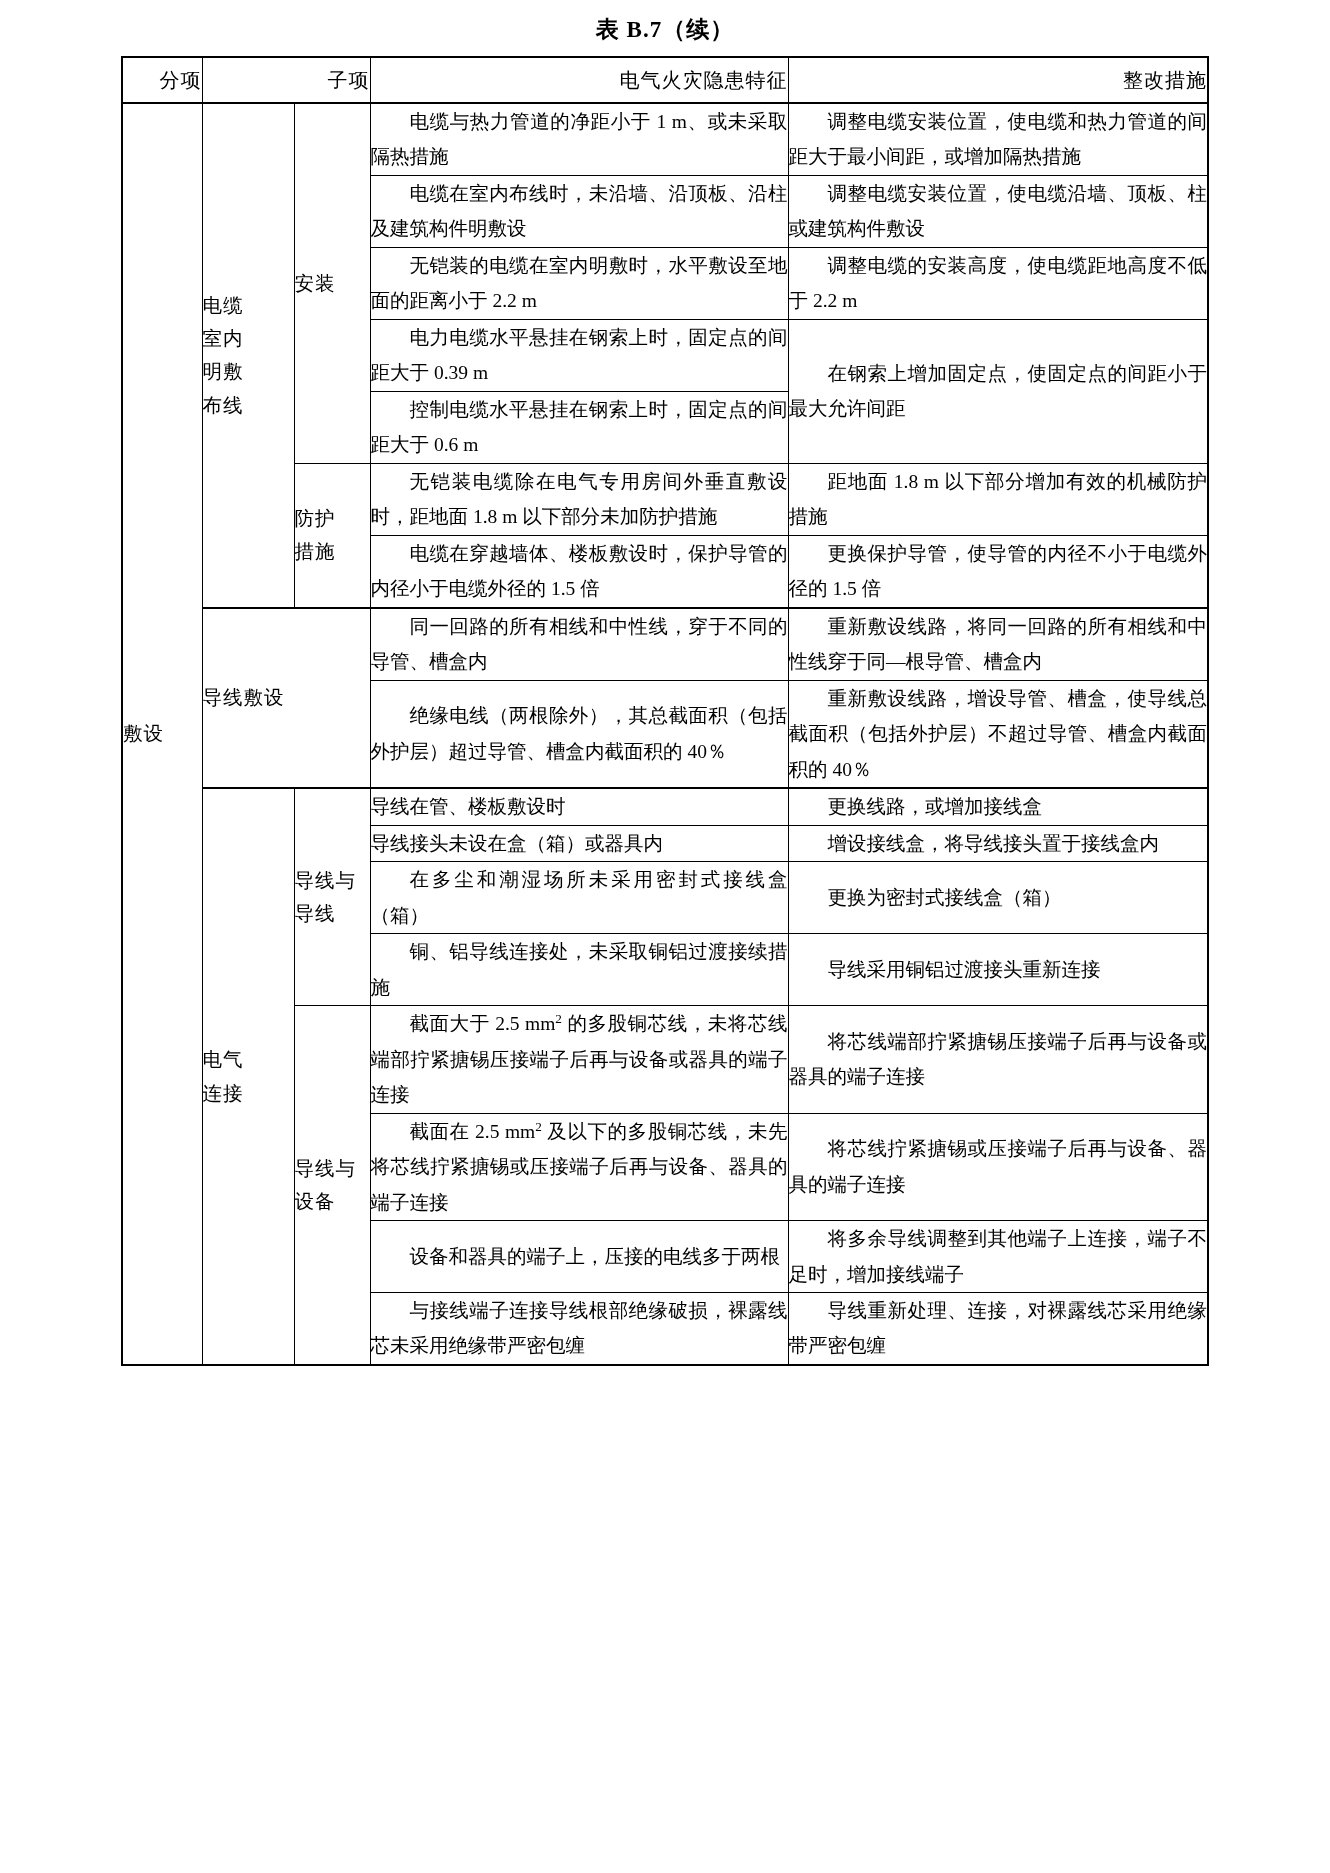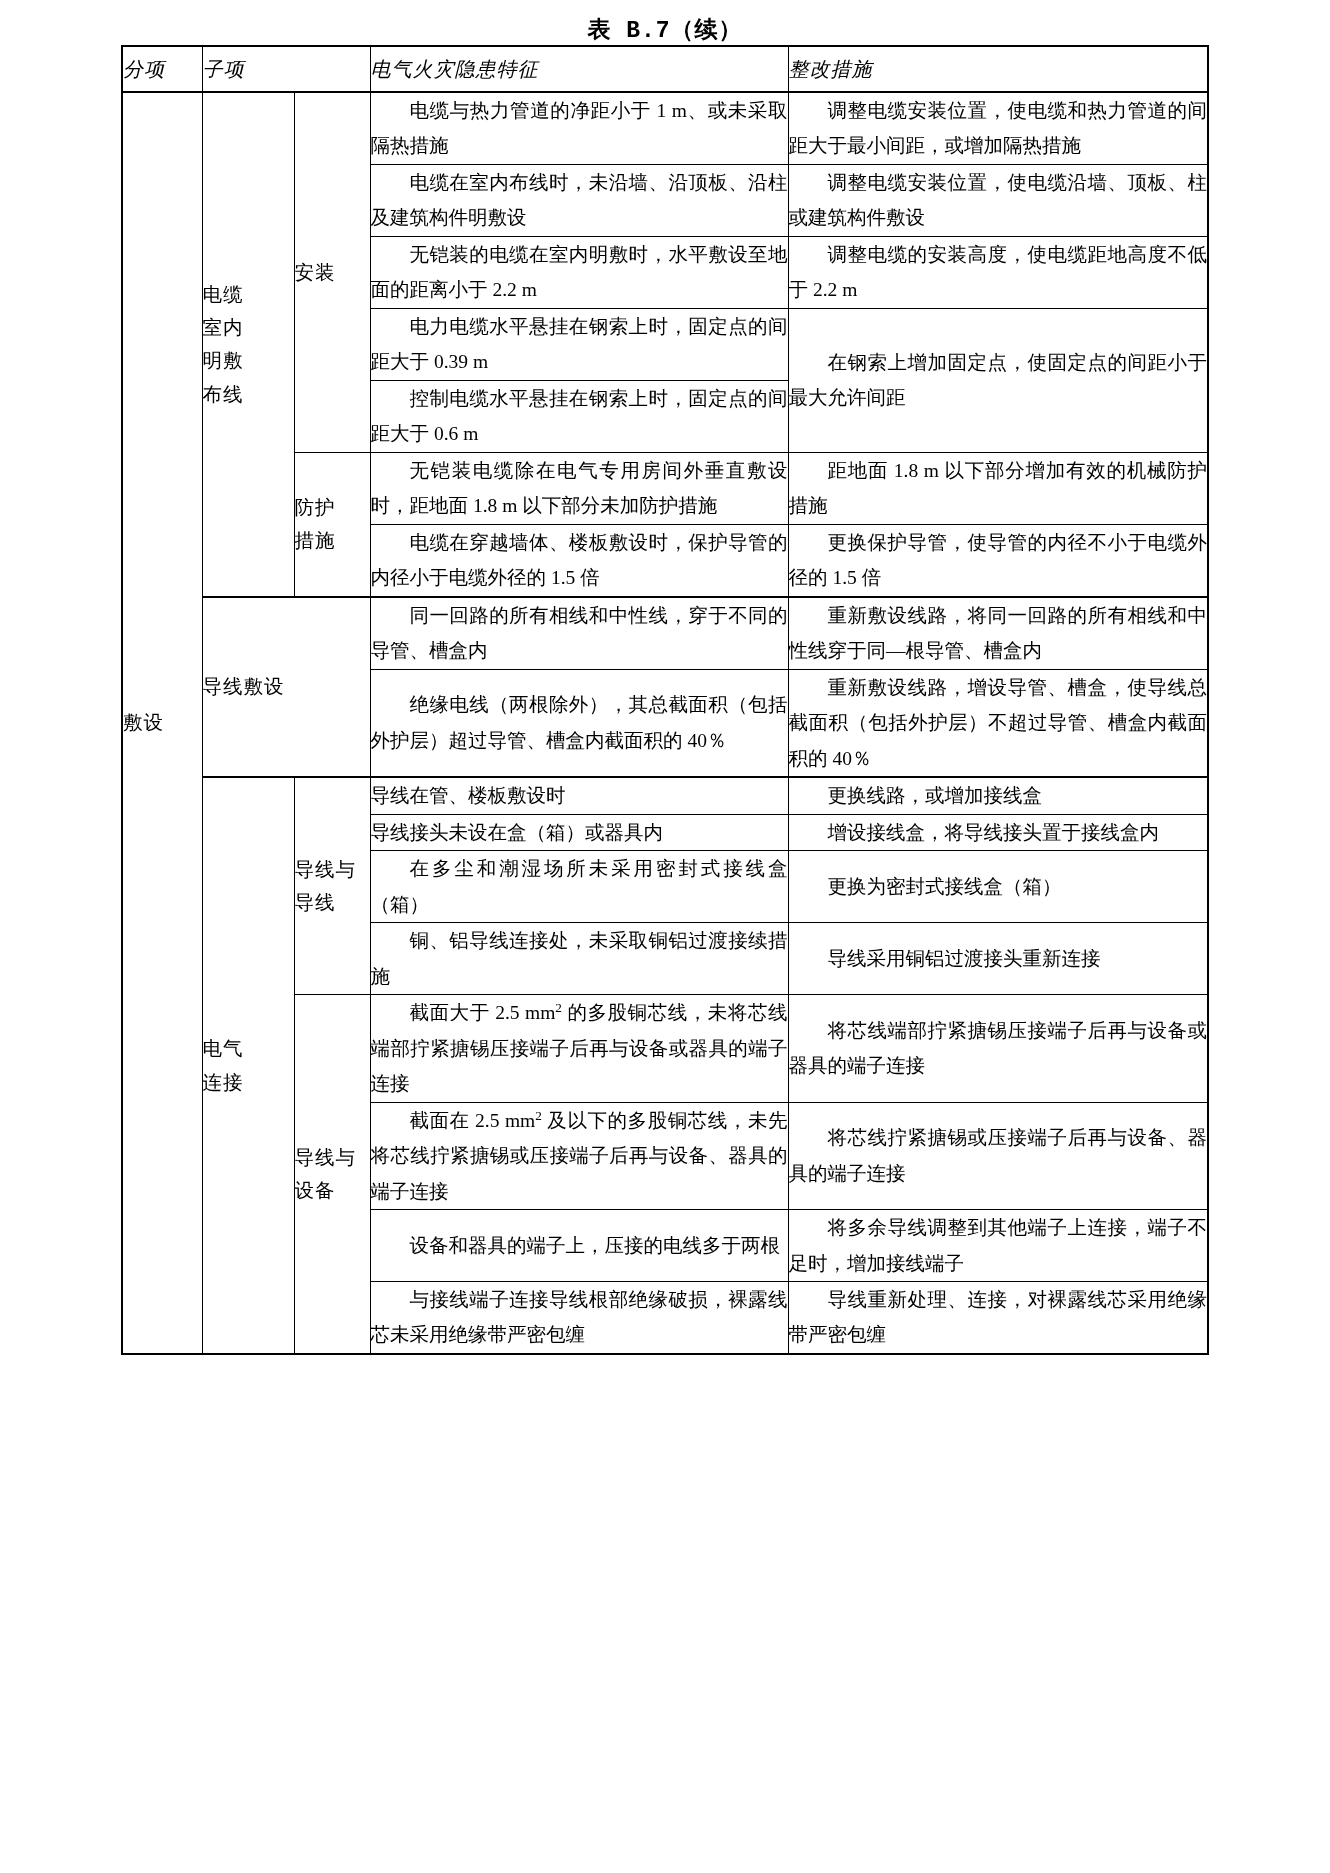--- a/index.html
+++ b/index.html
@@ -14,45 +14,44 @@
     box-sizing:border-box;
     padding:0 22px;
     position:relative;
   }
   .title{
     text-align:center;
     font-size:23px;
     font-weight:bold;
     letter-spacing:1px;
     padding-top:14px;
-    padding-bottom:0;
-    font-family:Liberation Mono, monospace;
+    padding-bottom:11px;
+    font-family:Liberation Serif, serif;
   }
   table.tb{
     border-collapse:collapse;
     width:1086px;
     margin:0 auto;
     table-layout:fixed;
     font-size:19.5px;
   }
   table.tb td, table.tb th{
     border:1px solid #000;
     padding:0;
     vertical-align:middle;
     font-weight:normal;
   }
   
   table.tb{border:2px solid #000;}
   .hdr td{
     border-bottom:2px solid #000;
-    text-align:left;
+    text-align:right;
     height:44px;
     font-size:20px;
     letter-spacing:1px;
-    font-style:italic;
   }
   .cell{
     padding:11px 14px 11px 14px;
     line-height:1.82;
     text-align:justify;
     text-justify:inter-ideograph;
     margin-top:24px;
   }
   .cell.ind{text-indent:2em;}
   .vc{

